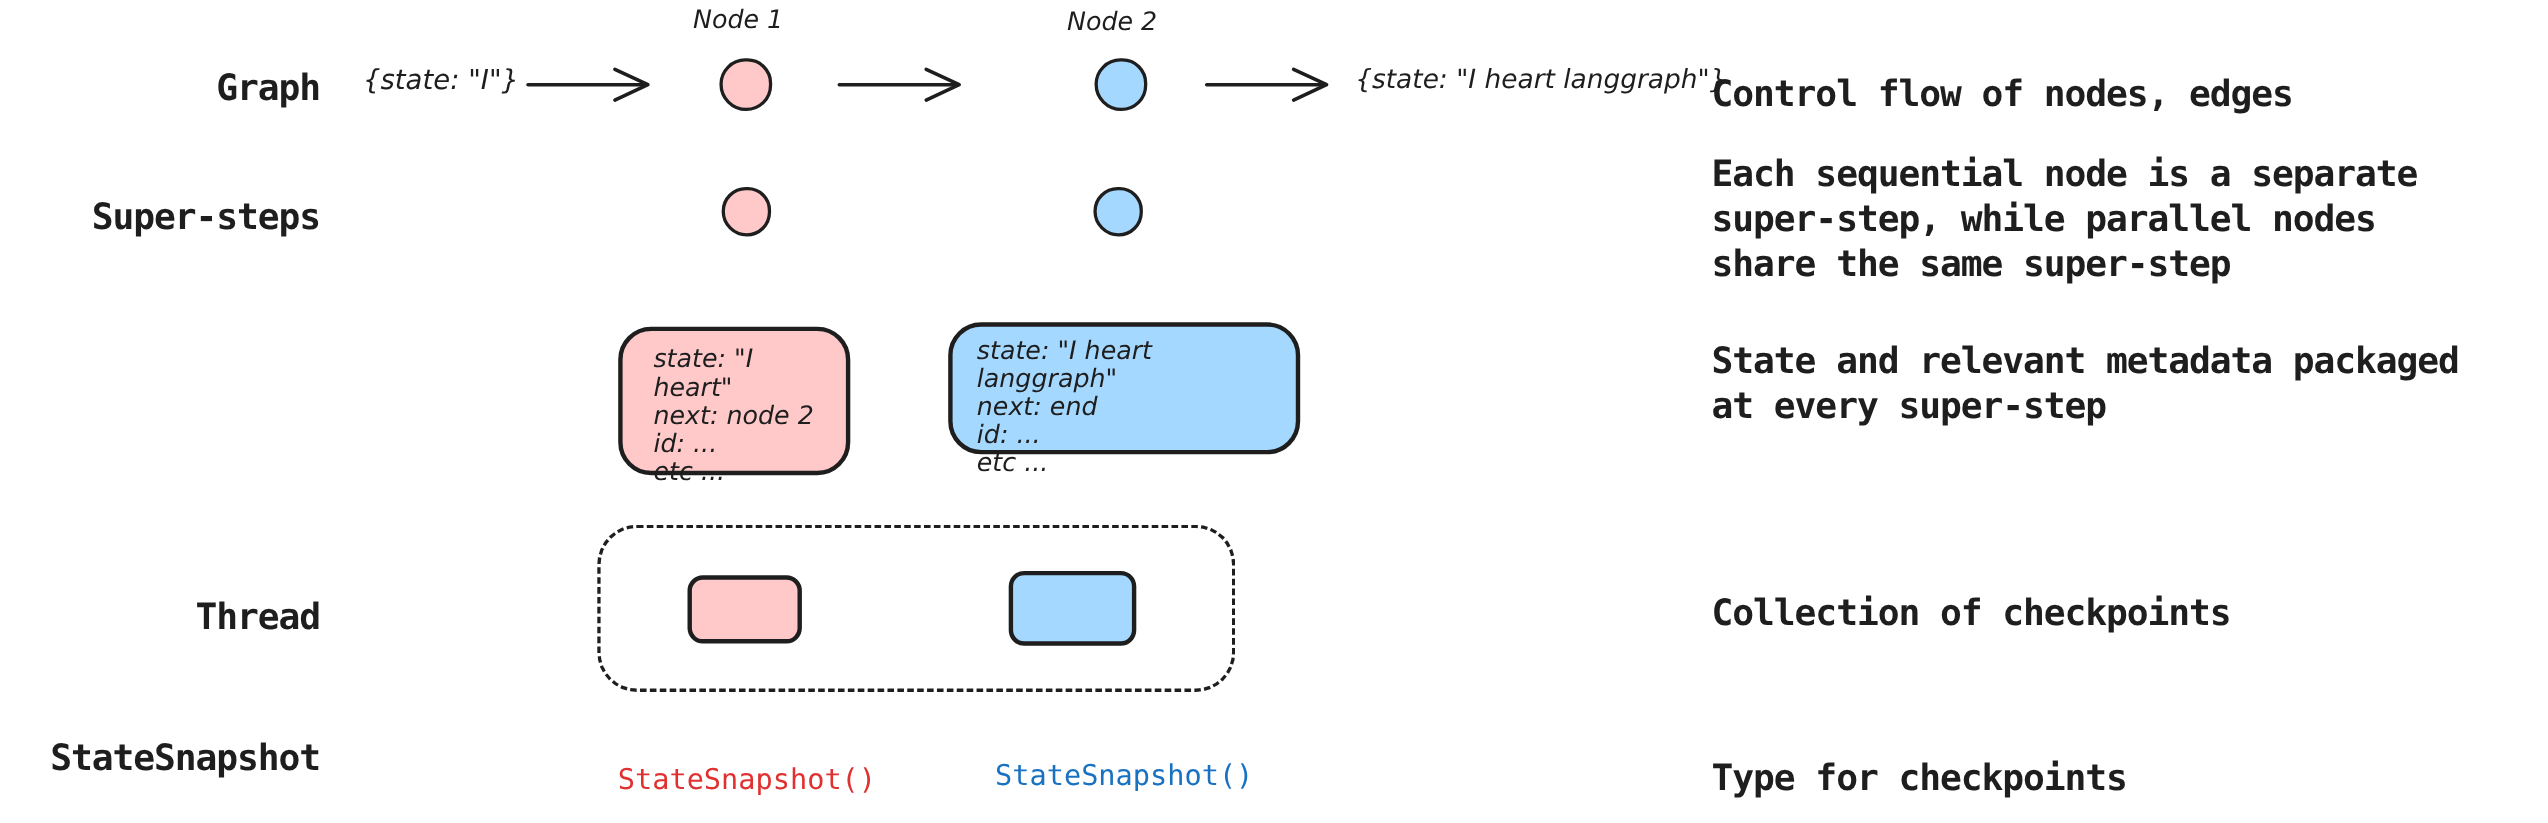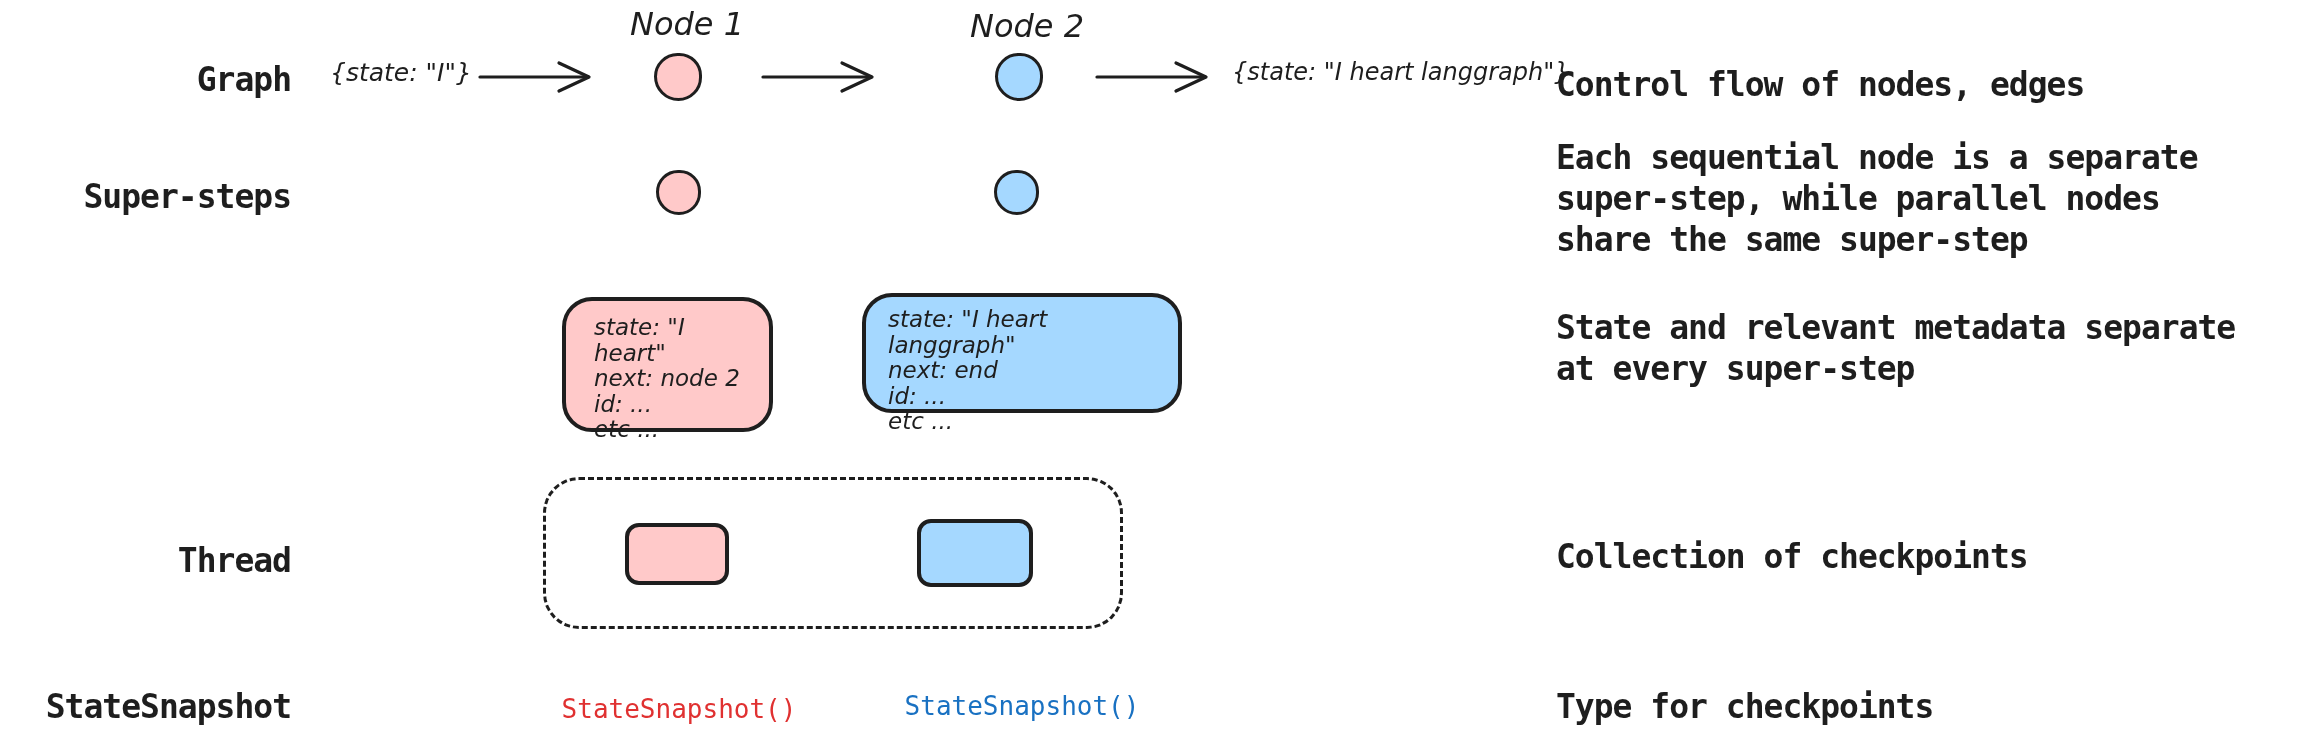--- a/index.html
+++ b/index.html
@@ -77,39 +77,39 @@
   }
   .mini-box.pink{background:var(--pink);}
   .mini-box.blue{background:var(--blue);}
   .snapshot-call{
     width:250px;text-align:center;
     font-size:26px;font-weight:400;
     white-space:nowrap;
   }
   .snapshot-call.red{color:var(--red);}
   .snapshot-call.blue{color:var(--bluetext);}
-  .node-label{width:100px;text-align:left;font-size:32px;}
+  .node-label{width:100px;text-align:left;font-size:23px;}
   .state-text{font-size:25px;}
   .arrow svg{display:block;}
 </style>
 </head>
 <body>
 
 <div class="canvas">
 
   <div class="abs row-label" style="top:63px">Graph</div>
   <div class="abs row-label" style="top:180px">Super-steps</div>
   <div class="abs row-label" style="top:544px">Thread</div>
-  <div class="abs row-label" style="top:690px">StateSnapshot</div>
+  <div class="abs row-label" style="top:672px">StateSnapshot</div>
 
   <div class="abs row-desc" style="top:64px">Control flow of nodes, edges</div>
   <div class="abs row-desc" style="top:137px">Each sequential node is a separate
 super-step, while parallel nodes
 share the same super-step</div>
-  <div class="abs row-desc" style="top:307px">State and relevant metadata separate
+  <div class="abs row-desc" style="top:307px">State and relevant metadata packaged
 at every super-step</div>
   <div class="abs row-desc" style="top:536px">Collection of checkpoints</div>
   <div class="abs row-desc" style="top:686px">Type for checkpoints</div>
 
   <div class="abs hand state-text" style="left:330px;top:58px">{state: "I"}</div>
 
   <span class="abs arrow" style="left:477px;top:57px">
     <svg width="118" height="40" viewBox="0 0 118 40">
       <line x1="3" y1="20" x2="109" y2="20" stroke="#1e1e1e" stroke-width="3.2" stroke-linecap="round"></line>
       <polyline points="82,6 112,20 82,34" fill="none" stroke="#1e1e1e" stroke-width="3.2" stroke-linecap="round" stroke-linejoin="round"></polyline>

